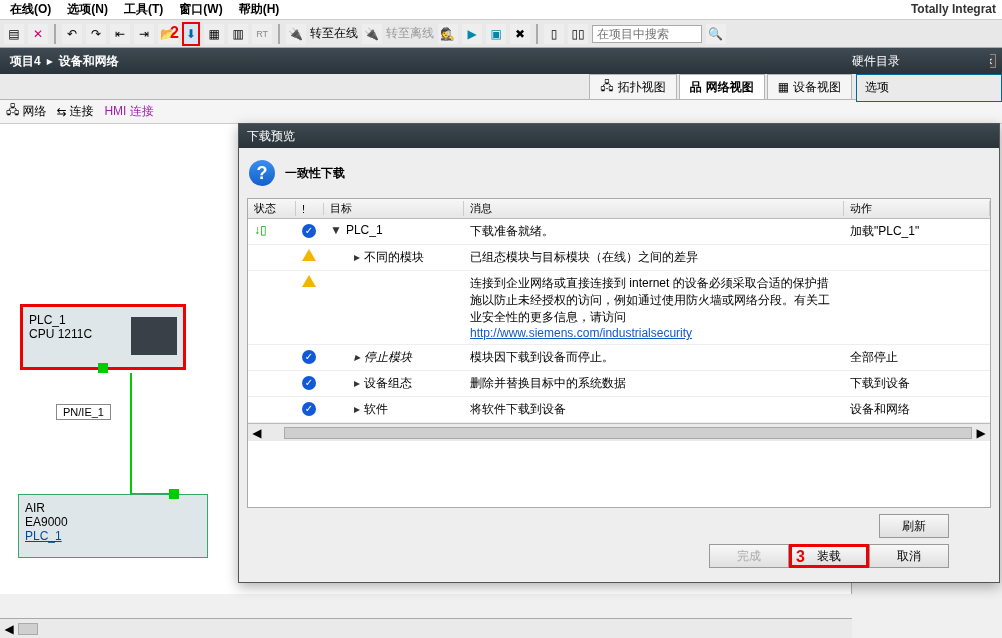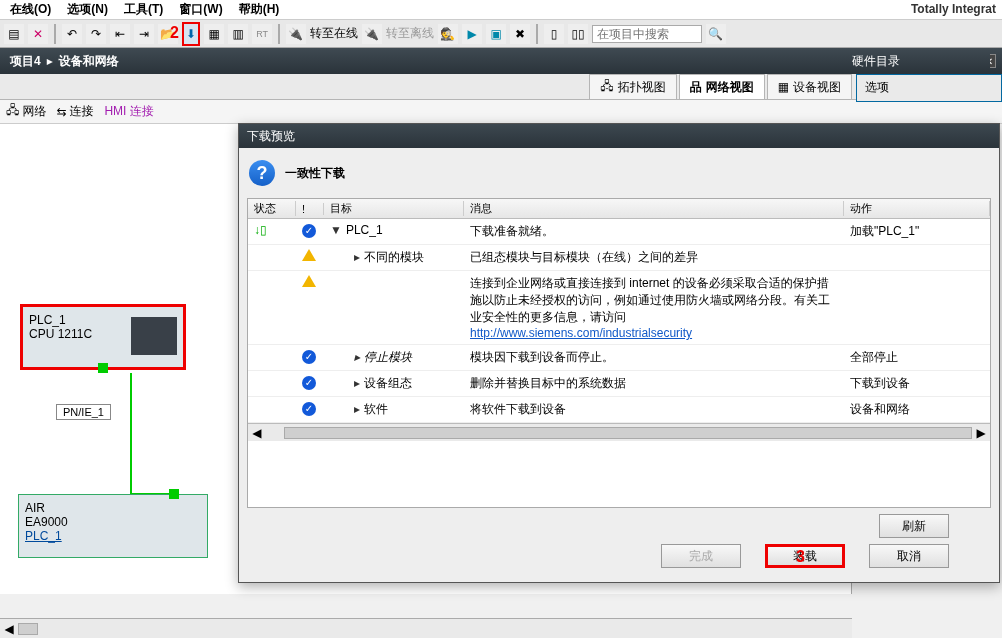--- a/index.html
+++ b/index.html
@@ -64,21 +64,21 @@
 .c-act   { flex: 1; }
 .trow { display: flex; border-bottom: 1px solid #eee; padding: 4px 0; font-size: 12px; min-height: 26px; }
 .trow .cell { padding: 0 6px; }
 .icon-ok { width: 14px; height: 14px; border-radius: 50%; background: #1259d9; display: inline-flex; align-items: center; justify-content: center; color: #fff; font-size: 10px; }
 .icon-warn { width: 0; height: 0; border-left: 7px solid transparent; border-right: 7px solid transparent; border-bottom: 12px solid #f2b500; display: inline-block; position: relative; }
 .icon-dn { color: #0a0; font-size: 12px; }
 .arrow { color: #333; margin-right: 4px; }
 .scroll-bot { height: 18px; background: #eaeaea; border-top: 1px solid #bbb; display: flex; align-items: center; }
 .scroll-bot .thumb { width: 700px; height: 12px; background: #cfcfcf; margin-left: 18px; border: 1px solid #aaa; }
 .scroll-bot .arrbtn { width: 18px; text-align: center; }
-.dialog-btns { height: 74px; display: flex; align-items: flex-end; justify-content: flex-end; padding: 10px 50px 14px 10px; gap: 24px; position: relative; }
+.dialog-btns { height: 74px; display: flex; align-items: flex-end; justify-content: flex-end; padding: 10px 50px 14px 10px; position: relative; }
 .btn { width: 80px; height: 24px; background: linear-gradient(#f8f8f8,#e0e0e0); border: 1px solid #999; display: flex; align-items: center; justify-content: center; }
 .btn.disabled { color: #aaa; margin-left: 20px; }
 .btn.load { border: 3px solid #e00; }
 .load-label { position: absolute; right: 194px; bottom: 16px; color: #e00; font-size: 16px; font-weight: bold; }
 .refresh { position: absolute; right: 50px; top: 6px; }
 .refresh .btn { width: 70px; }
 
 .bottom-scroll { position: absolute; left: 0; bottom: 0; width: 852px; height: 20px; background: #eaeaea; border-top: 1px solid #aaa; display: flex; align-items: center; }
 .zoom { position: absolute; left: 330px; bottom: 24px; display: flex; align-items: center; gap: 6px; color: #444; }
 

